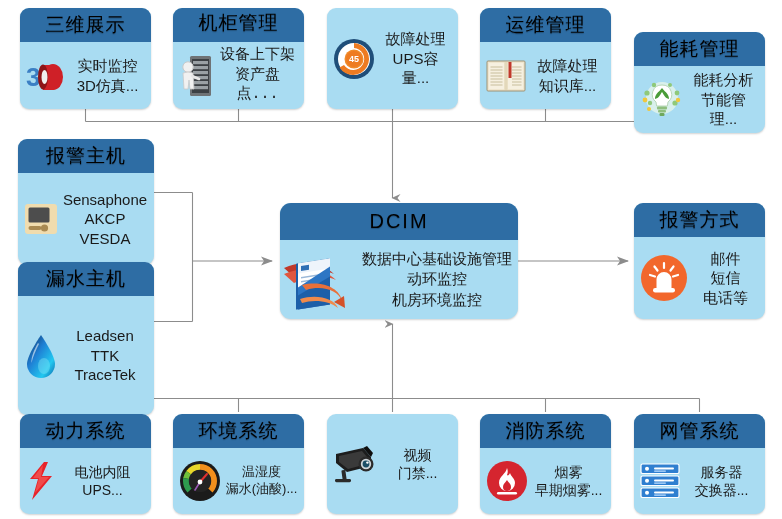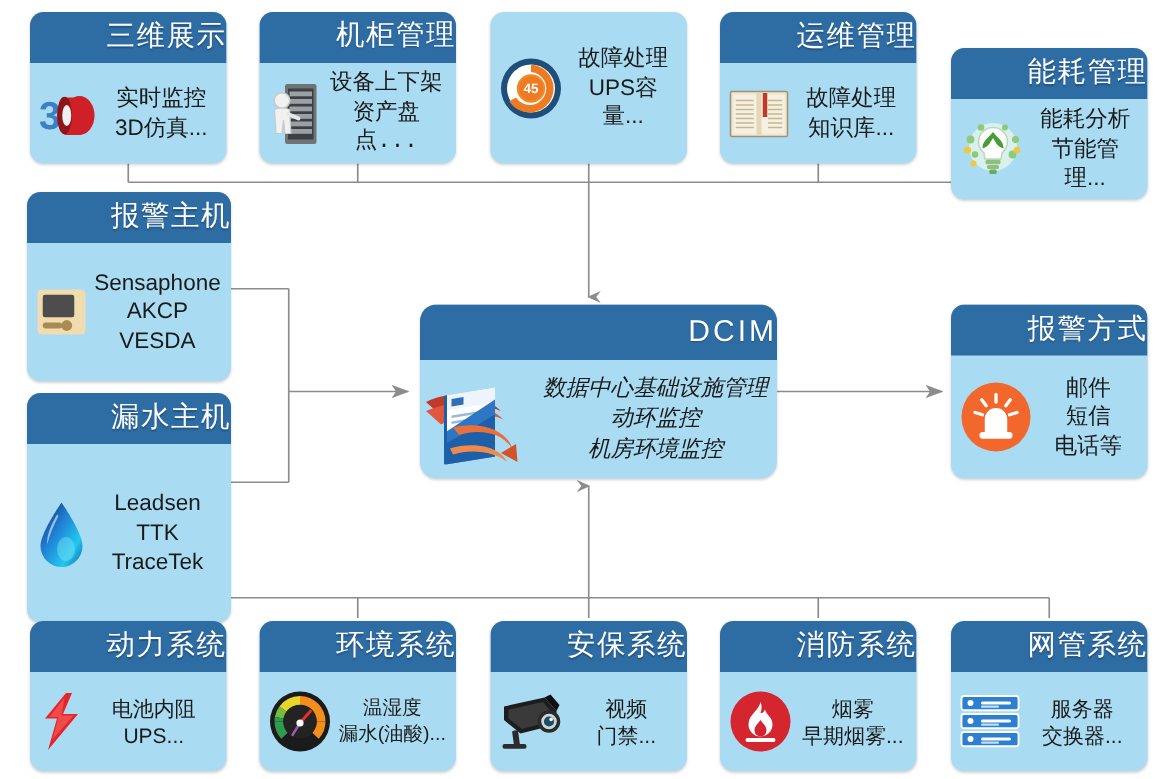--- a/index.html
+++ b/index.html
@@ -20,22 +20,22 @@
     position:absolute;
     z-index:2;
     border-radius:9px;
     overflow:hidden;
     box-shadow:0 1px 2px rgba(0,0,0,.18);
     background:#a9dcf2;
     display:flex;flex-direction:column;
   }
   .card .hd{
     background:#2e6da4;
-    color:#ffffff;
-    text-align:right;
+    color:#000000;
+    text-align:center;
     font-size:19px;
     line-height:1;
     padding:7px 0 8px;
     letter-spacing:1px;
     font-weight:400;
     text-shadow:0 1px 1px rgba(0,0,0,.25);
     flex:0 0 auto;
   }
   .card .bd{
     flex:1 1 auto;
@@ -55,32 +55,32 @@
     line-height:1.30;
     white-space:pre-line;
   }
 
   
   .top{width:131px;height:101px;top:8px;}
   .t1{left:20px;} .t2{left:173px;font-family:Liberation Mono, monospace;} .t3{left:327px;} .t4{left:480px;} .t5{left:634px;margin-top:24px;}
 
   
   .lc{left:18px;width:136px;}
-  .lc1{top:128px;height:126px;}
+  .lc1{top:139px;height:126px;}
   .lc2{top:262px;height:153px;}
   .lc .txt{font-size:15px;}
 
   
   #dcim{
     left:280px;top:203px;width:238px;height:116px;
     border-radius:11px;
   }
   #dcim .hd{font-size:20px;padding:8px 0 9px;letter-spacing:2px;}
   #dcim .bd{padding:0 4px 0 2px;}
-  #dcim .txt{font-size:15px;line-height:1.34;font-style:italic;}
+  #dcim .txt{font-size:15px;line-height:1.34;}
 
   
   #alarmway{left:634px;top:203px;width:131px;height:116px;}
   #alarmway .txt{font-size:15px;}
 
   
   .bot{width:131px;height:100px;top:414px;}
   .b1{left:20px;} .b2{left:173px;} .b3{left:327px;} .b4{left:480px;} .b5{left:634px;}
   .bot .txt{font-size:14px;}
   .b2 .txt{font-size:13px;}
@@ -374,21 +374,20 @@
           <path d="M21,22 L16,30" stroke="#9b59b6" stroke-width="1.6" stroke-linecap="round"></path>
           <circle cx="21" cy="22" r="2.4" fill="#ffffff"></circle>
         </svg>
       </div>
       <div class="txt">温湿度
 漏水(油酸)...</div>
     </div>
   </div>
 
   <div class="card bot b3">
-    <div class="hd">安保系统</div>
     <div class="bd">
       <div class="ico">
         <svg class="sq" width="46" height="38" viewBox="0 0 46 38">
           <path d="M3,9 L30,3 L38,12 L38,21 L14,27 L3,18 Z" fill="#1d1d1d"></path>
           <path d="M6,11 L29,6 L34,12 L34,19 L15,24 L6,17 Z" fill="#3a3a3a"></path>
           <circle cx="33" cy="19" r="7.5" fill="#2b2b2b"></circle>
           <circle cx="33" cy="19" r="5.2" fill="#cfd6da"></circle>
           <circle cx="33" cy="19" r="3.4" fill="#1b4e66"></circle>
           <circle cx="34.4" cy="17.6" r="1.2" fill="#ffffff"></circle>
           <rect x="9" y="25" width="4" height="11" rx="1" fill="#2b2b2b" transform="rotate(-8 11 30)"></rect>

